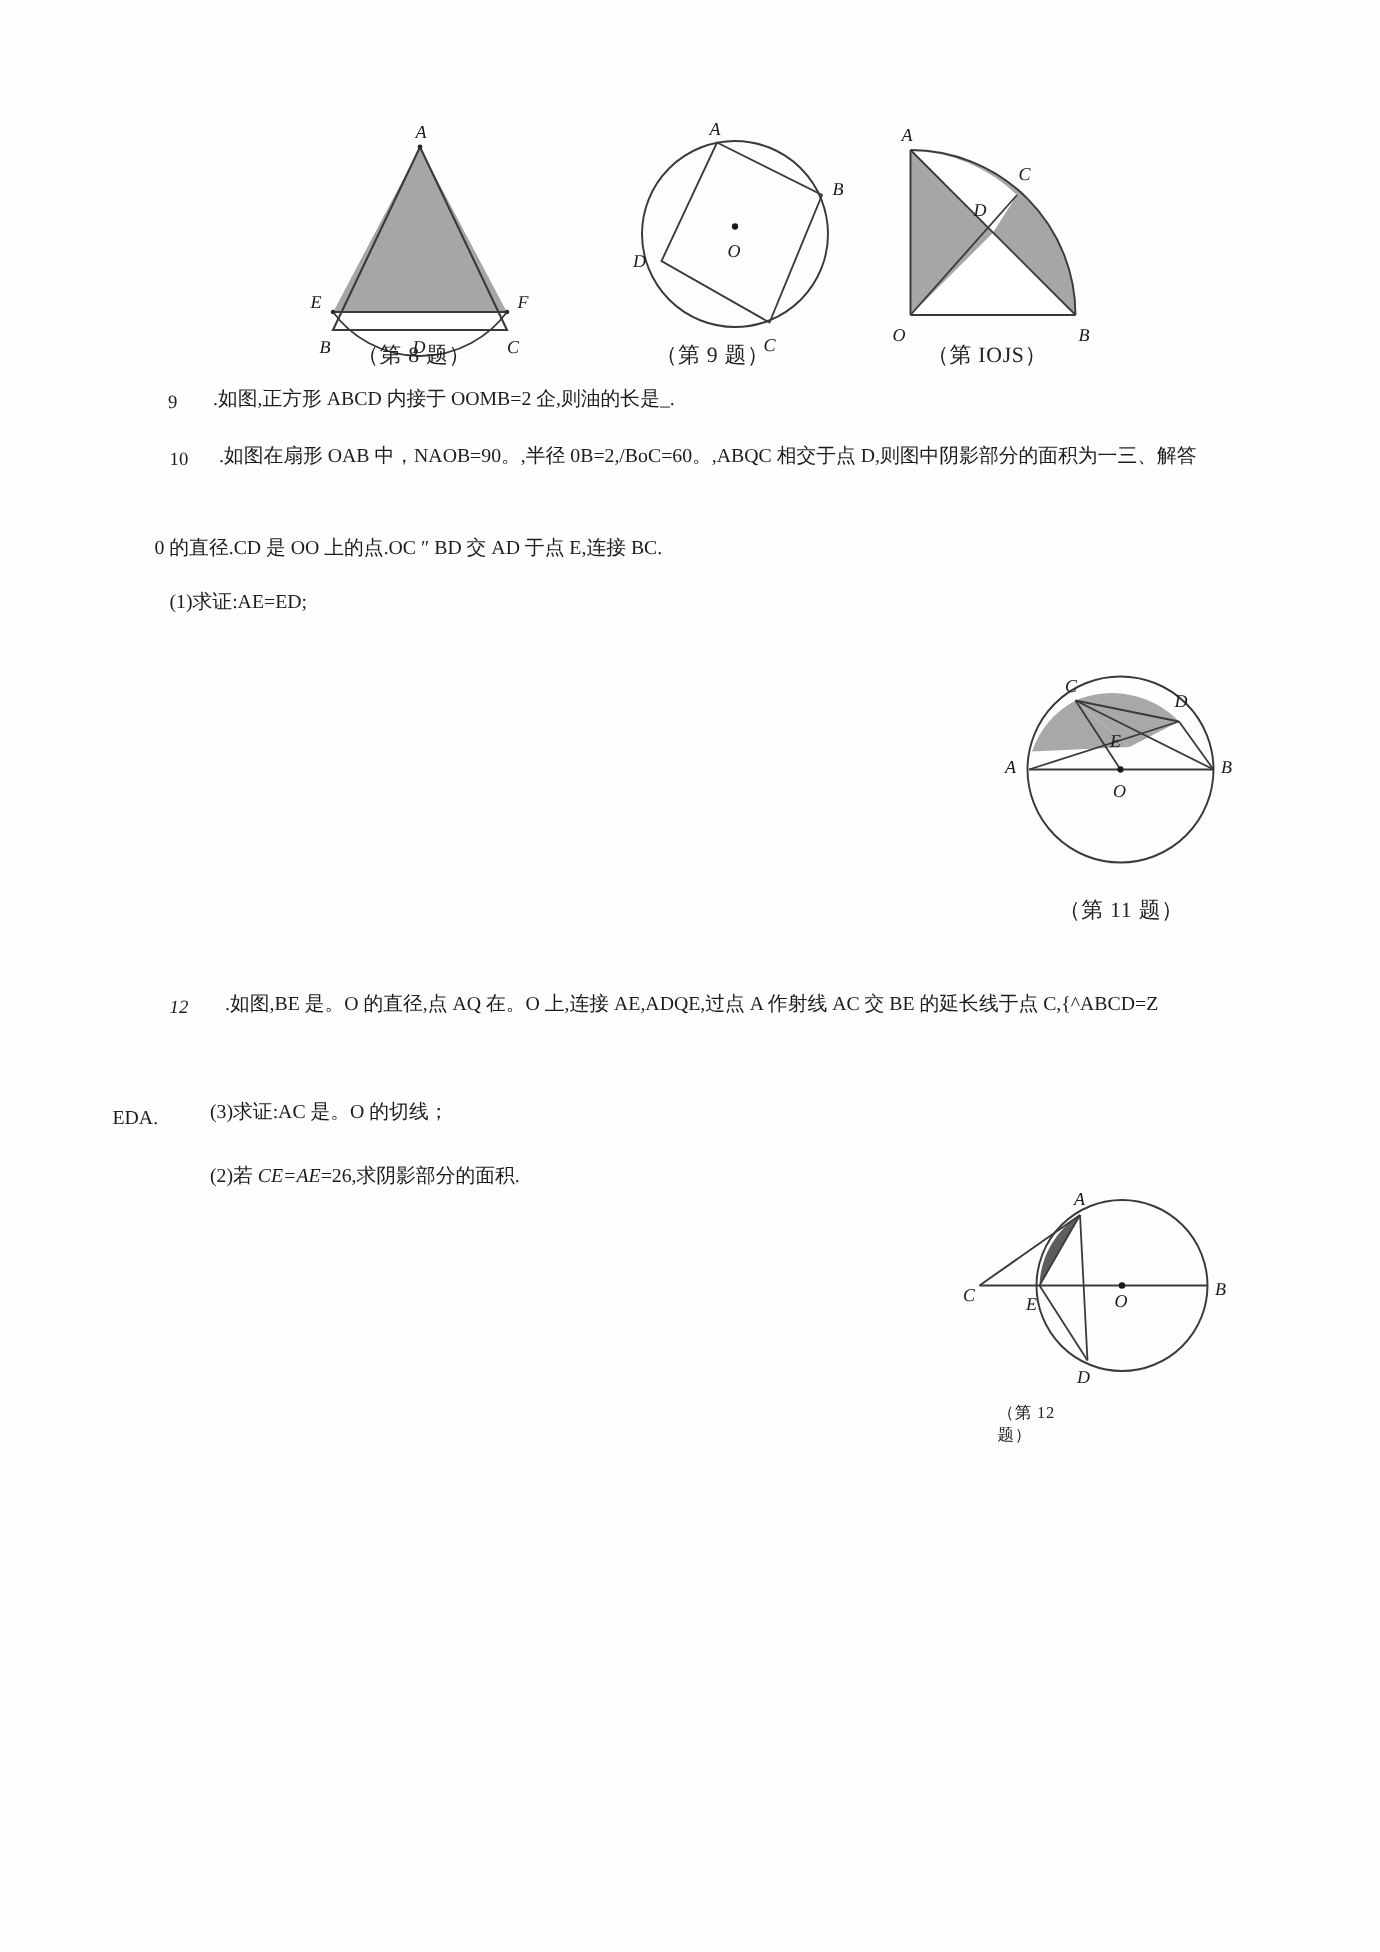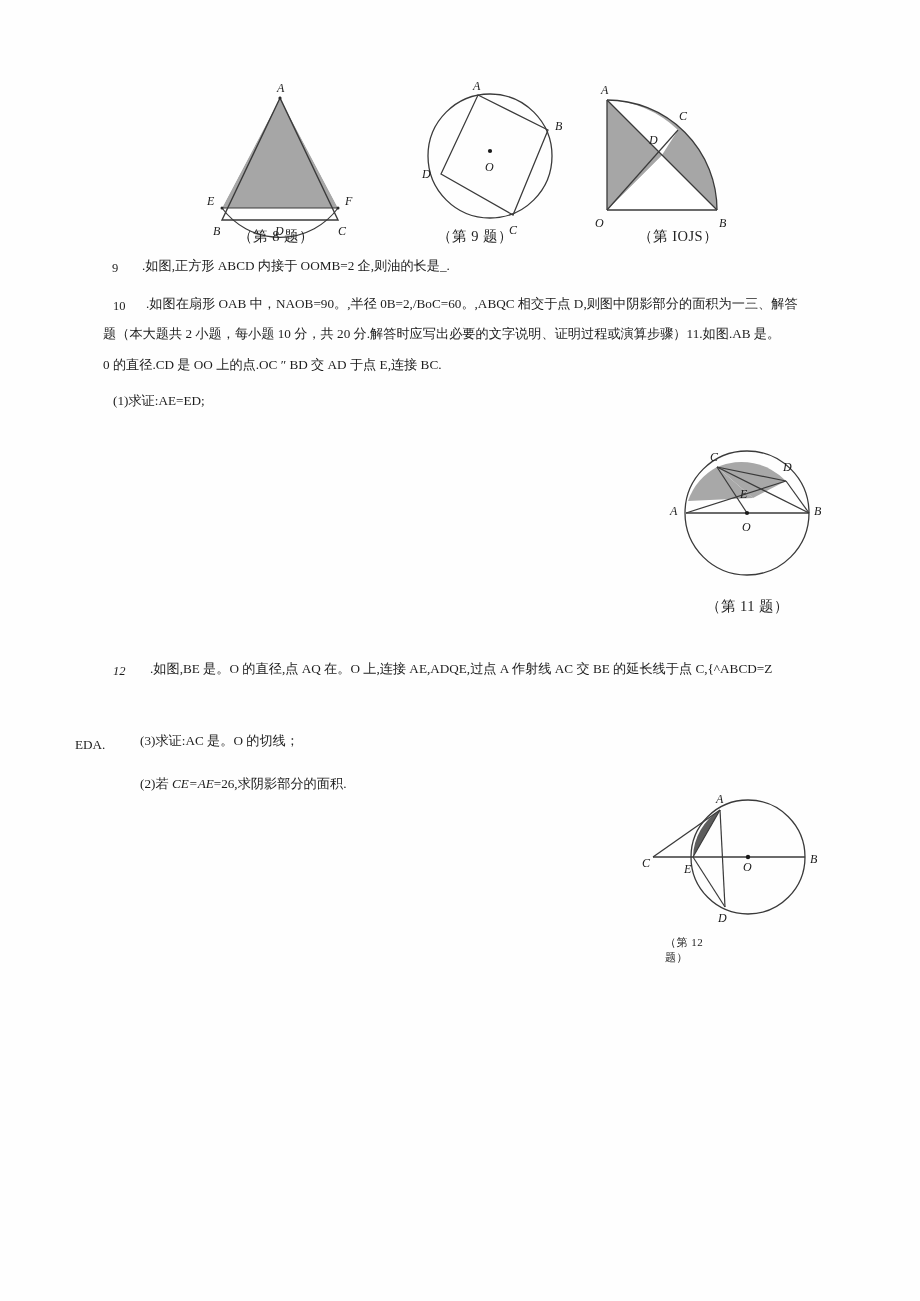--- a/index.html
+++ b/index.html
@@ -47,21 +47,21 @@
   .cap-row {
     position: absolute;
     top: 227px;
     left: 0;
     width: 756px;
     height: 24px;
   }
   .cap-abs { position: absolute; }
   .cap8  { left: 238px; }
   .cap9  { left: 437px; }
-  .cap10 { left: 618px; margin-left: 20px; }
+  .cap10 { left: 618px; }
 
   
   .txt {
     position: absolute;
     font-family: "Liberation Serif", "DejaVu Serif", serif;
     color: #1c1c1c;
     white-space: nowrap;
   }
   .q-num {
     font-size: 12.5px;
@@ -225,21 +225,20 @@
     <div class="fig-caption cap-abs cap8">（第 8 题）</div>
     <div class="fig-caption cap-abs cap9">（第 9 题）</div>
     <div class="fig-caption cap-abs cap10">（第 IOJS）</div>
   </div>
 
   <div class="txt q-num l9">9</div>
   <div class="txt body-line l9txt">.如图,正方形 ABCD 内接于 OOMB=2 企,则油的长是_.</div>
 
   <div class="txt q-num l10">10</div>
   <div class="txt body-line l10txt">.如图在扇形 OAB 中，NAOB=90。,半径 0B=2,/BoC=60。,ABQC 相交于点 D,则图中阴影部分的面积为一三、解答</div>
-  <div class="txt body-line l10b">题（本大题共 2 小题，每小题 10 分，共 20 分.解答时应写出必要的文字说明、证明过程或演算步骤）11.如图.AB 是。</div>
   <div class="txt body-line l11b">0 的直径.CD 是 OO 上的点.OC ″ BD 交 AD 于点 E,连接 BC.</div>
 
   <div class="txt sub-line q11a">(1)求证:AE=ED;</div>
 
   <div class="fig11-wrap">
     <svg width="185" height="140" viewBox="0 0 185 140">
       <defs>
         <clipPath id="clip11">
           <circle cx="92" cy="70" r="62"></circle>
         </clipPath>

